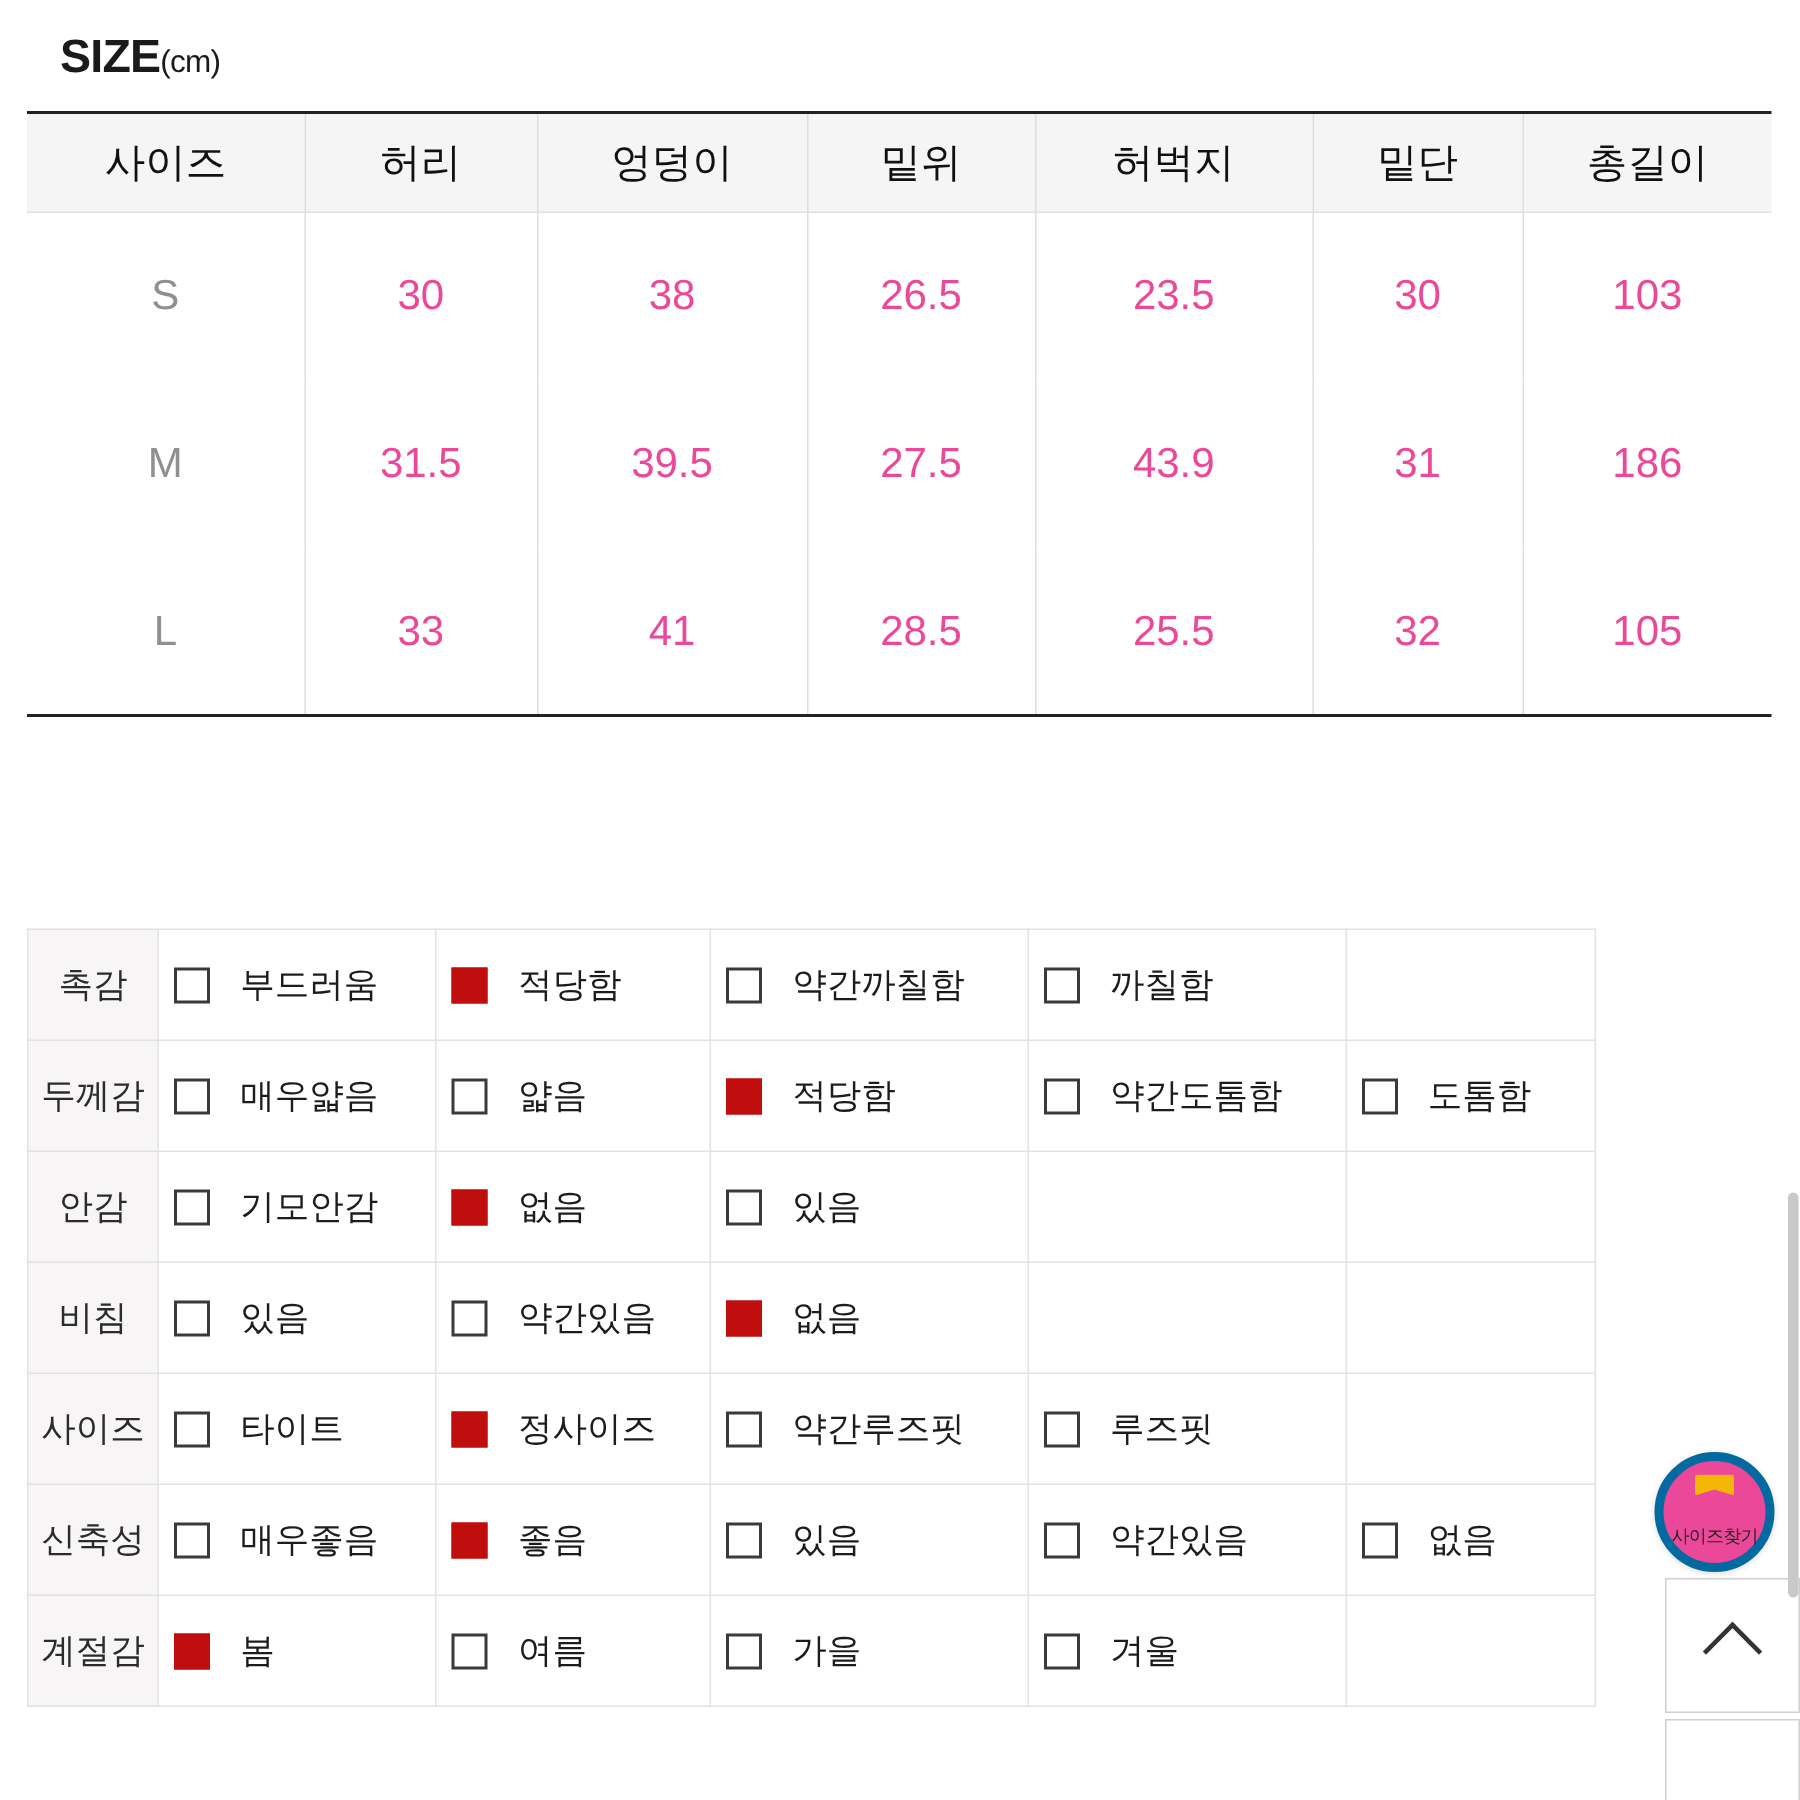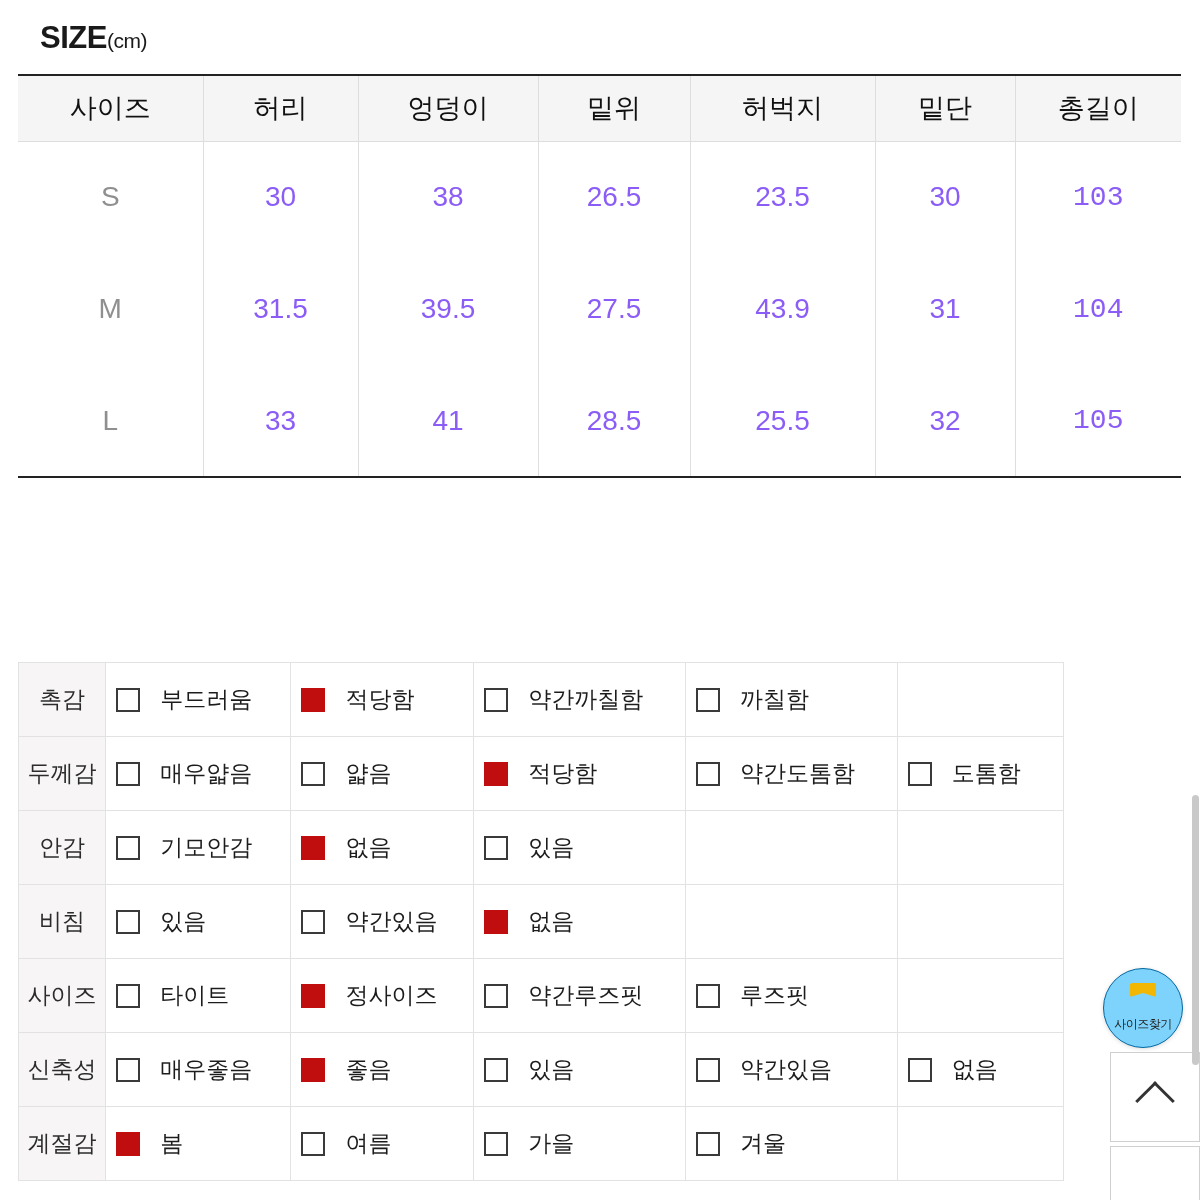--- a/index.html
+++ b/index.html
@@ -33,46 +33,46 @@
     width: 1163px;
     border-collapse: collapse;
     border-top: 2px solid #222;
     border-bottom: 2px solid #222;
   }
   .size-table th, .size-table td {
     text-align: center;
     font-weight: normal;
     border-right: 1px solid #dedede;
   }
-  .size-table th:last-child, .size-table td:last-child { border-right: none; font-family: Liberation Mono, monospace; }
+  .size-table th:last-child, .size-table td:last-child { border-right: none; }
   .size-table thead th {
     background: #f5f5f5;
     color: #111;
     font-size: 27px;
     height: 66px;
     border-bottom: 1px solid #dedede;
   }
   .size-table tbody td {
-    color: #8b5cf6;
+    color: #ec4899;
     font-size: 28px;
     height: 112px;
   }
   .size-table tbody td.rowlabel { color: #8f8f8f; }
   .size-table col.c0 { width: 185px; }
   .size-table col.c1 { width: 155px; }
   .size-table col.c2 { width: 180px; }
   .size-table col.c3 { width: 152px; }
   .size-table col.c4 { width: 185px; }
   .size-table col.c5 { width: 140px; }
   .size-table col.c6 { width: 166px; }
 
   
   .feature-table {
     position: absolute;
-    left: 18px; top: 662px;
+    left: 18px; top: 619px;
     width: 1046px;
     border-collapse: collapse;
   }
   .feature-table td {
     border: 1px solid #e2e2e2;
     height: 74px;
     padding: 0 10px;
     vertical-align: middle;
   }
   .feature-table td.label {
@@ -101,22 +101,22 @@
   .col-c { width: 237px; }
   .col-d { width: 237px; }
   .col-e { width: 182px; }
 
   
   .size-finder {
     position: absolute;
     right: 17px; bottom: 152px;
     width: 80px; height: 80px;
     border-radius: 50%;
-    background: #7dd3fc;
-    border: 1px solid #0369a1;
+    background: #ec4899;
+    border: 6px solid #0369a1;
     box-shadow: 0 1px 4px rgba(0,0,0,0.14);
     display: flex; flex-direction: column;
     align-items: center; justify-content: center;
     gap: 18px;
   }
   .size-finder .tag-icon {
     width: 26px; height: 15px;
     position: relative;
   }
   .size-finder .tag-icon .flag {
@@ -208,21 +208,21 @@
         <td>30</td>
         <td>103</td>
       </tr>
       <tr>
         <td class="rowlabel">M</td>
         <td>31.5</td>
         <td>39.5</td>
         <td>27.5</td>
         <td>43.9</td>
         <td>31</td>
-        <td>104</td>
+        <td>186</td>
       </tr>
       <tr>
         <td class="rowlabel">L</td>
         <td>33</td>
         <td>41</td>
         <td>28.5</td>
         <td>25.5</td>
         <td>32</td>
         <td>105</td>
       </tr>

